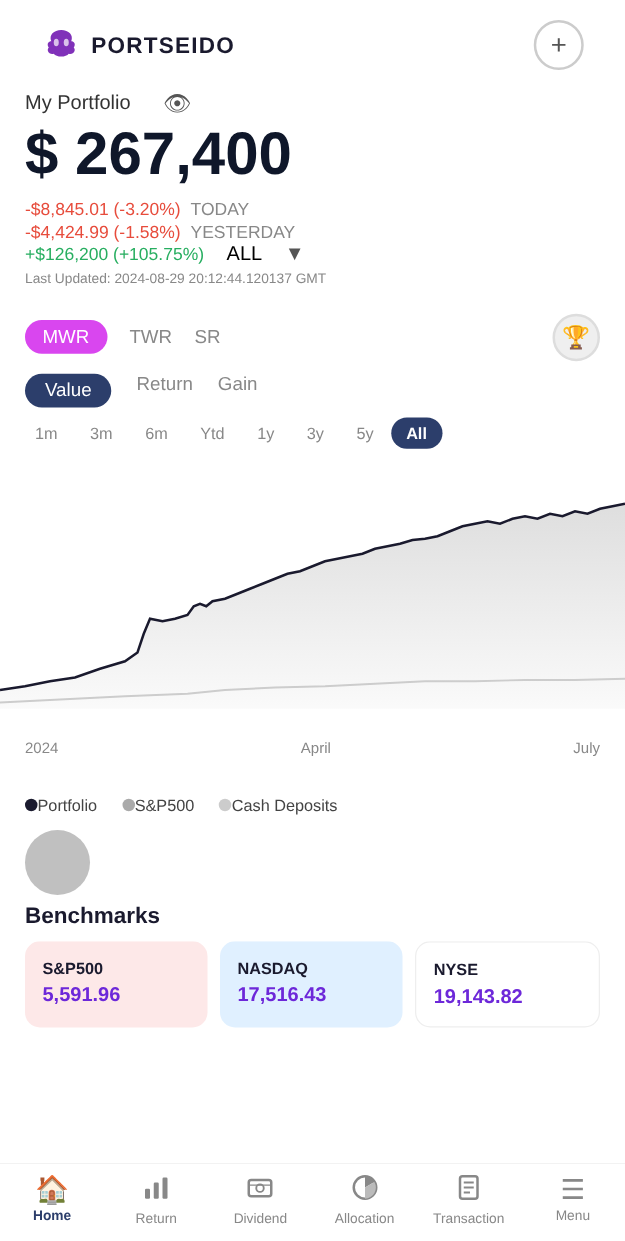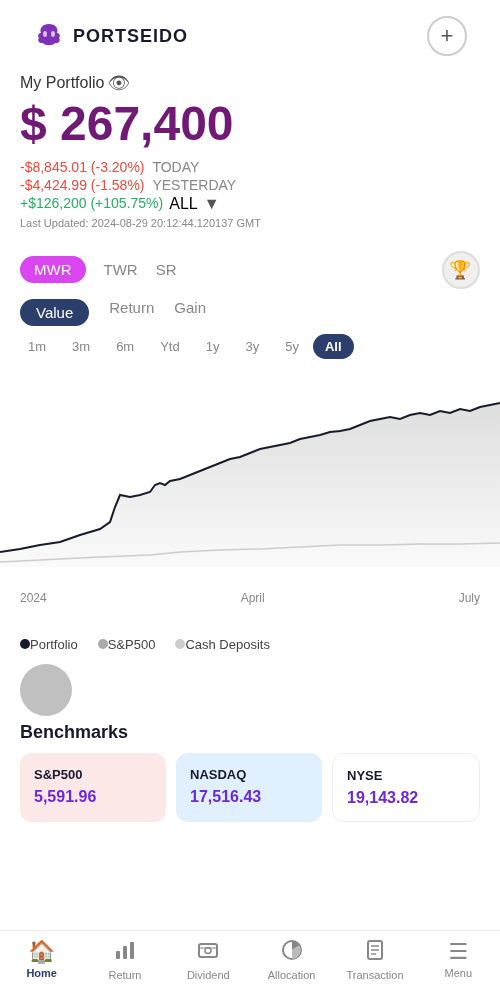--- a/index.html
+++ b/index.html
@@ -48,53 +48,53 @@
       color: #555;
     }
 
     
     .portfolio-section {
       padding: 0 20px 10px;
     }
     .portfolio-title-row {
       display: flex;
       align-items: center;
-      gap: 3px;
+      gap: 26px;
       margin-bottom: 4px;
     }
     .portfolio-title {
       font-size: 16px;
       color: #333;
       font-weight: 500;
     }
     .eye-icon {
       color: #555;
       font-size: 18px;
     }
     .portfolio-value {
       font-size: 48px;
       font-weight: 700;
-      color: #701a75;
+      color: #0f172a;
       line-height: 1.1;
       margin-bottom: 8px;
     }
     .change-row {
       font-size: 14px;
       margin-bottom: 2px;
     }
     .change-row.negative { color: #e74c3c; }
     .change-row.positive { color: #27ae60; }
     .change-row .label {
       color: #888;
       margin-left: 4px;
     }
     .dropdown-row {
       display: flex;
       align-items: flex-end;
-      gap: 6px;
+      gap: 18px;
       margin-bottom: 4px;
     }
     .last-updated {
       font-size: 11px;
       color: #888;
       margin-top: 4px;
     }
 
     
     .tabs-row {

